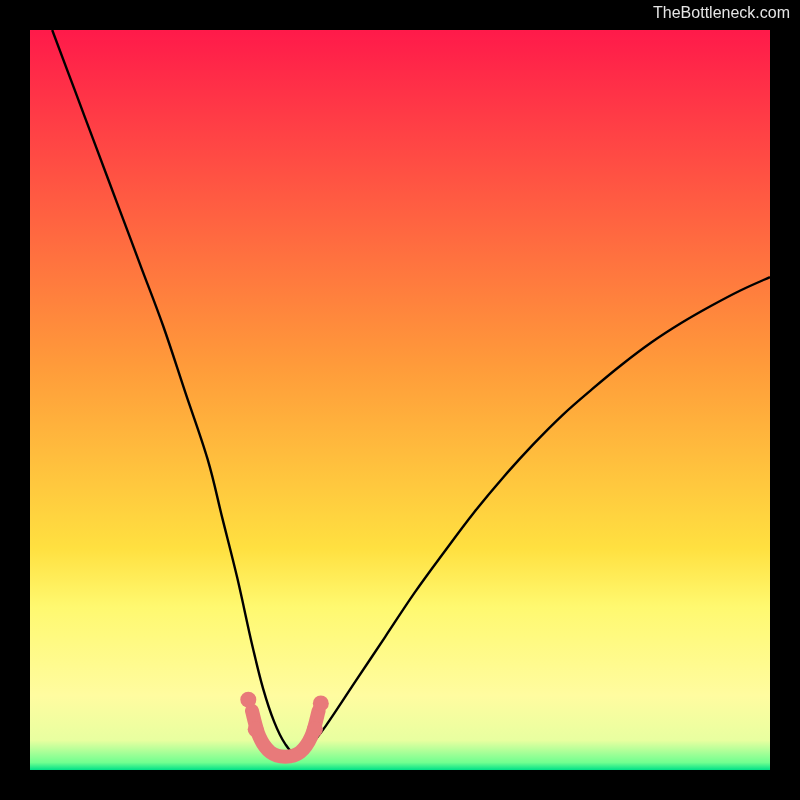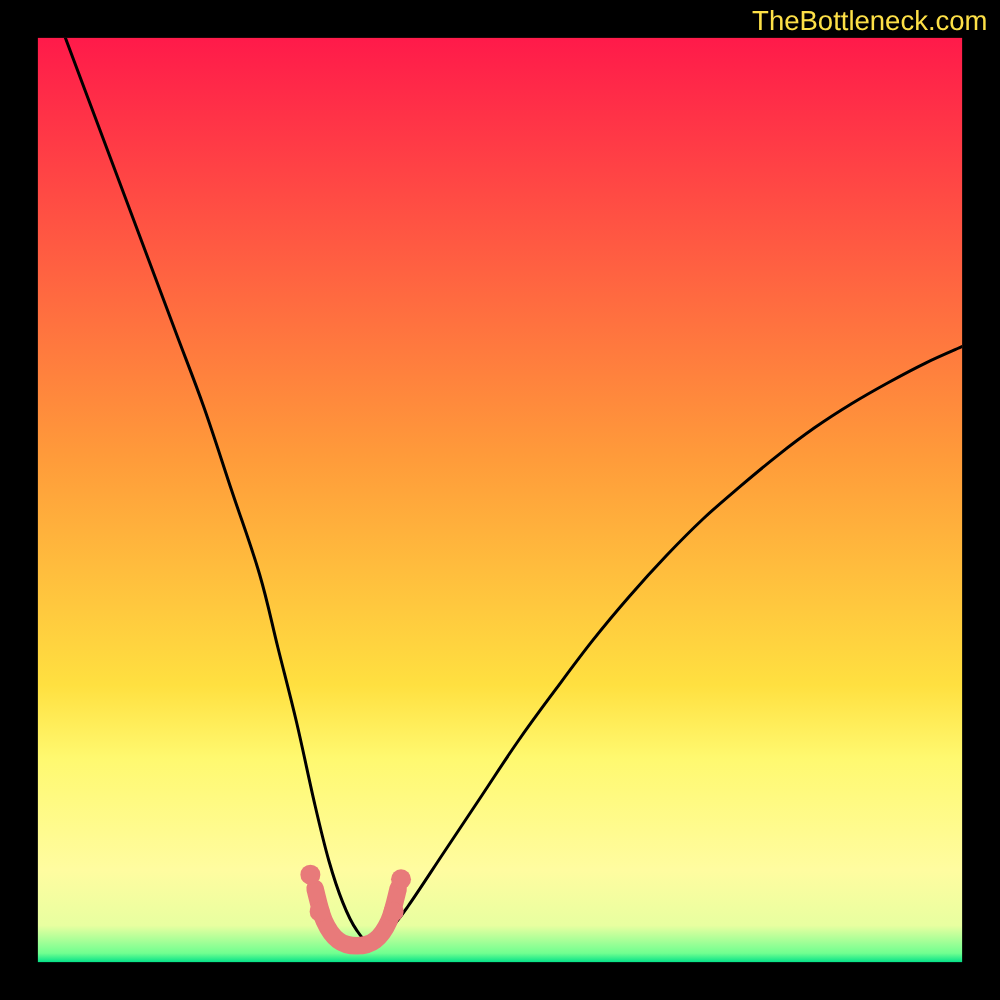--- a/index.html
+++ b/index.html
@@ -8,22 +8,22 @@
     width: 800px;
     height: 800px;
     background: #000;
     position: relative;
     font-family: Arial, sans-serif;
   }
   .watermark {
     position: absolute;
     top: 4px;
     right: 10px;
-    color: #fde047;
-    font-size: 22px;
+    color: #e5e5e5;
+    font-size: 16px;
     font-weight: 500;
     z-index: 10;
   }
   .plot-area {
     position: absolute;
     top: 30px;
     left: 30px;
     width: 740px;
     height: 740px;
     overflow: hidden;

